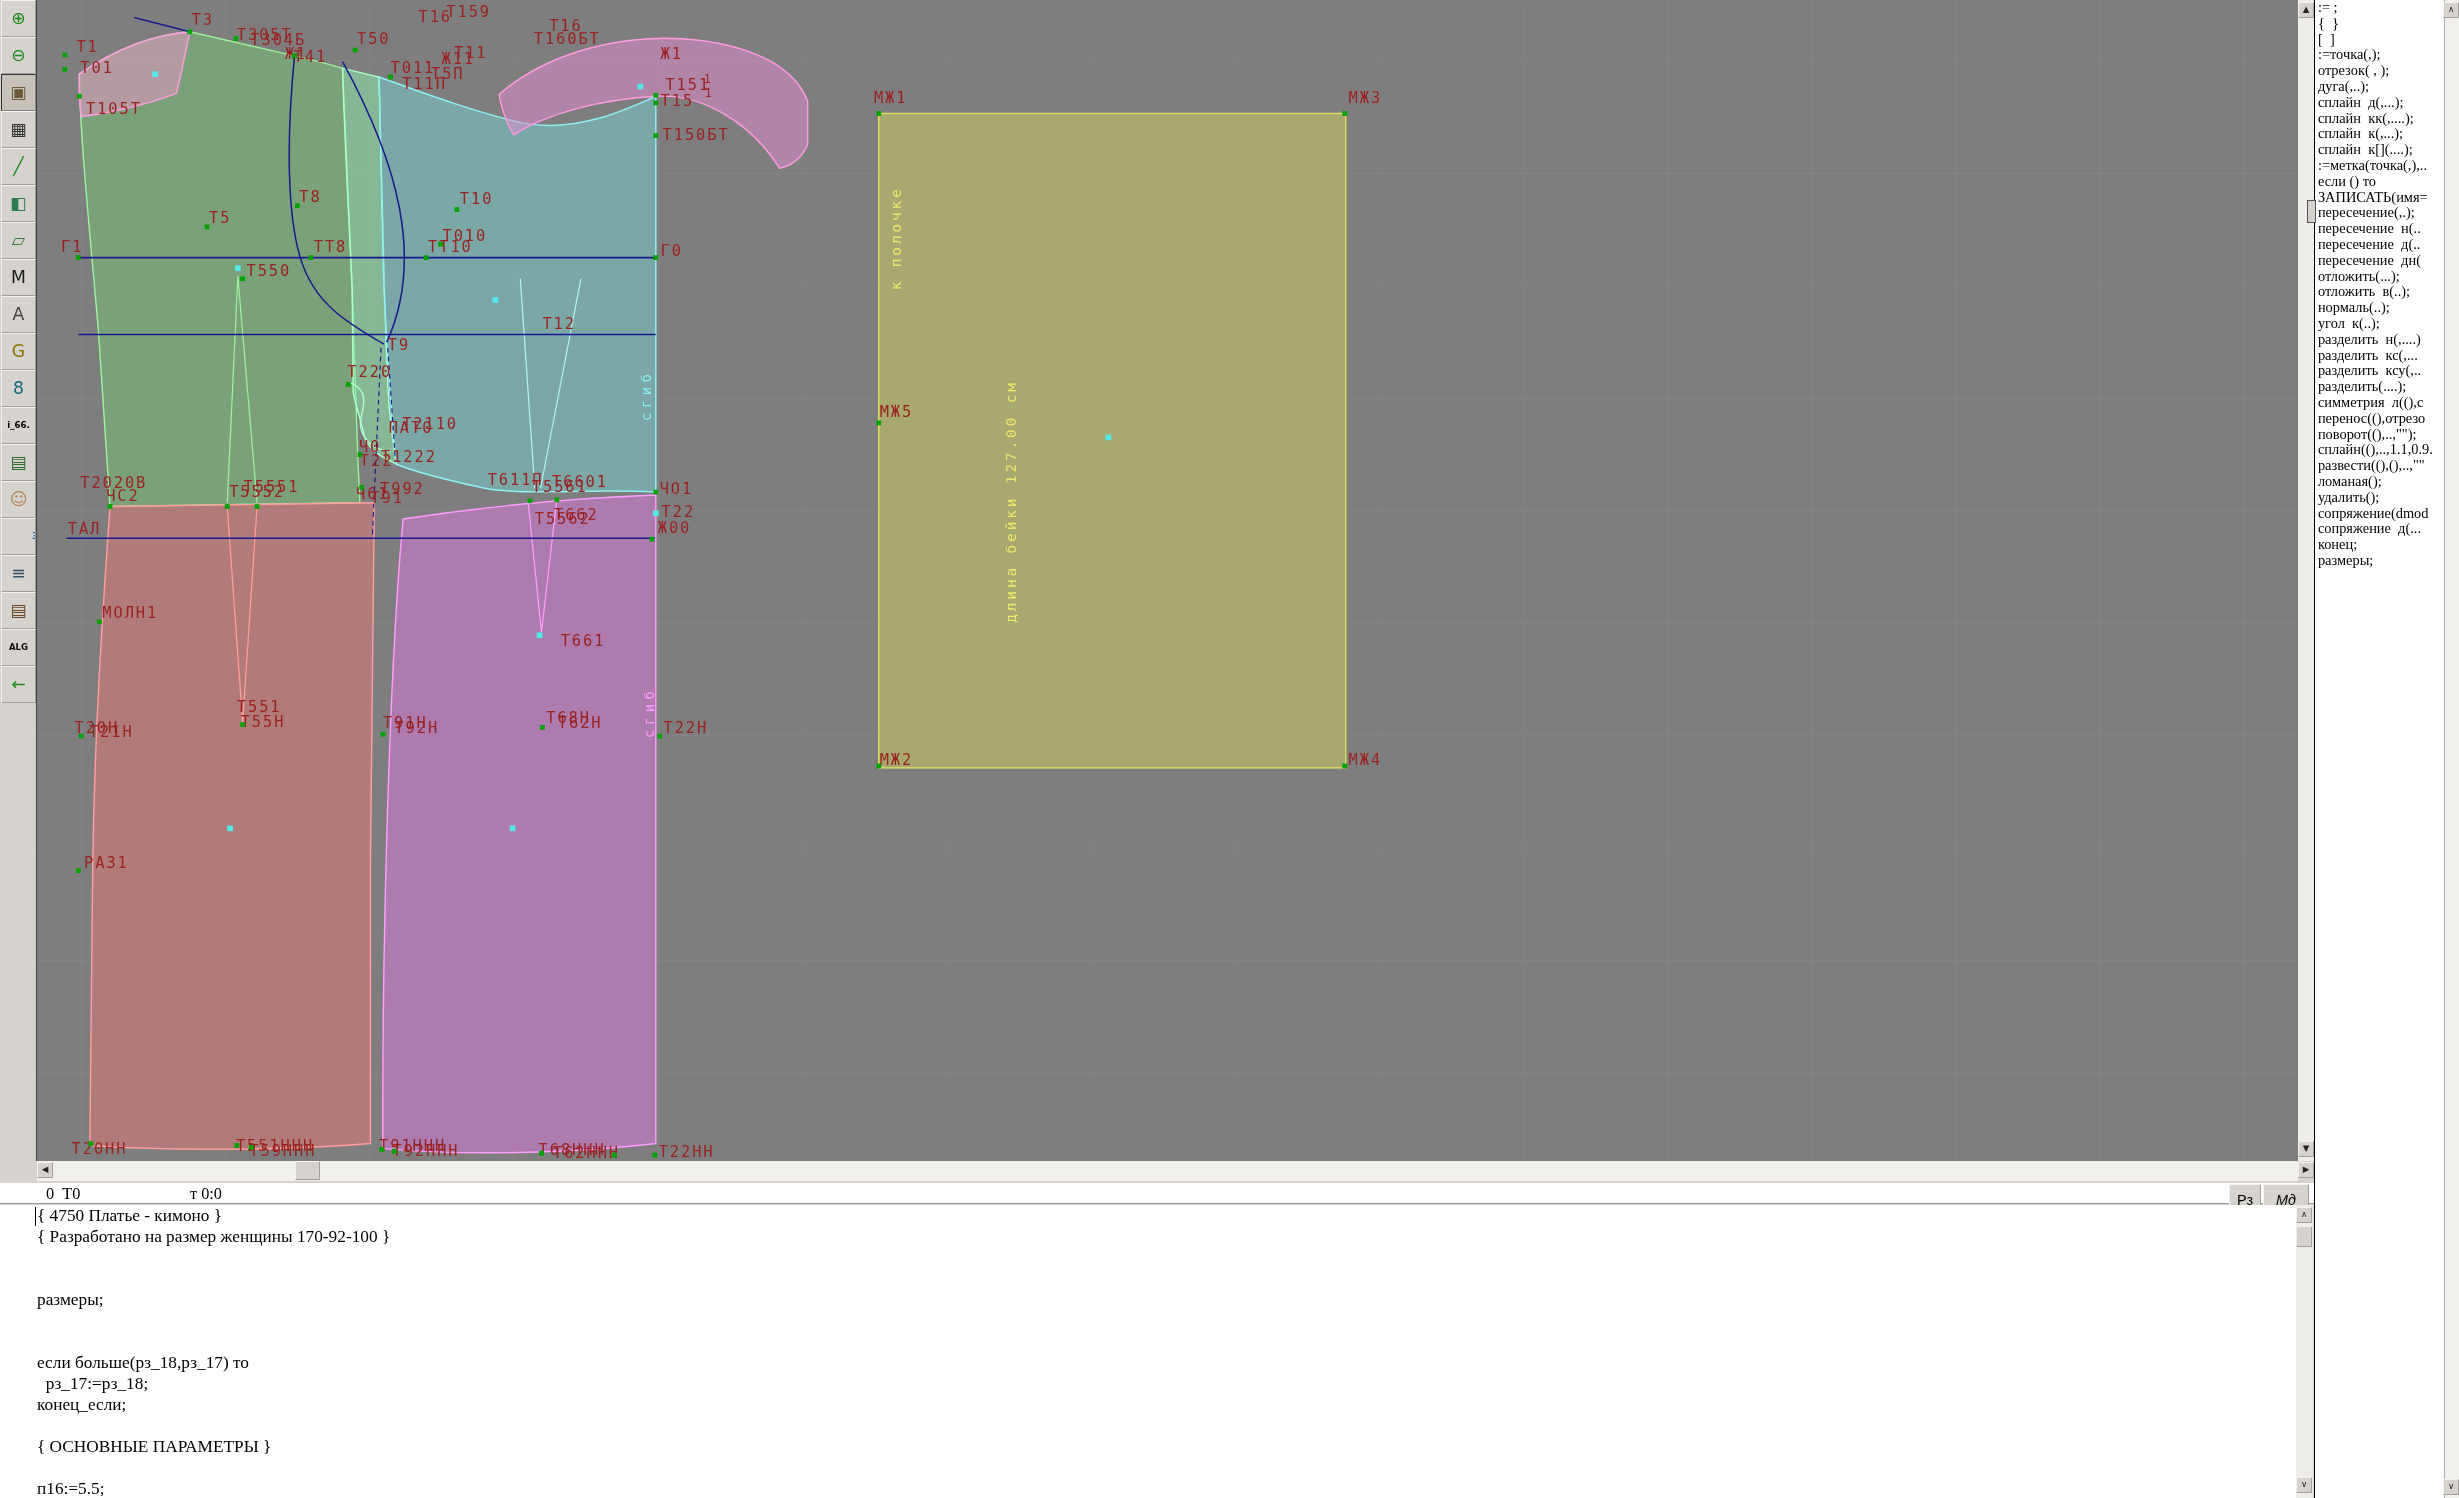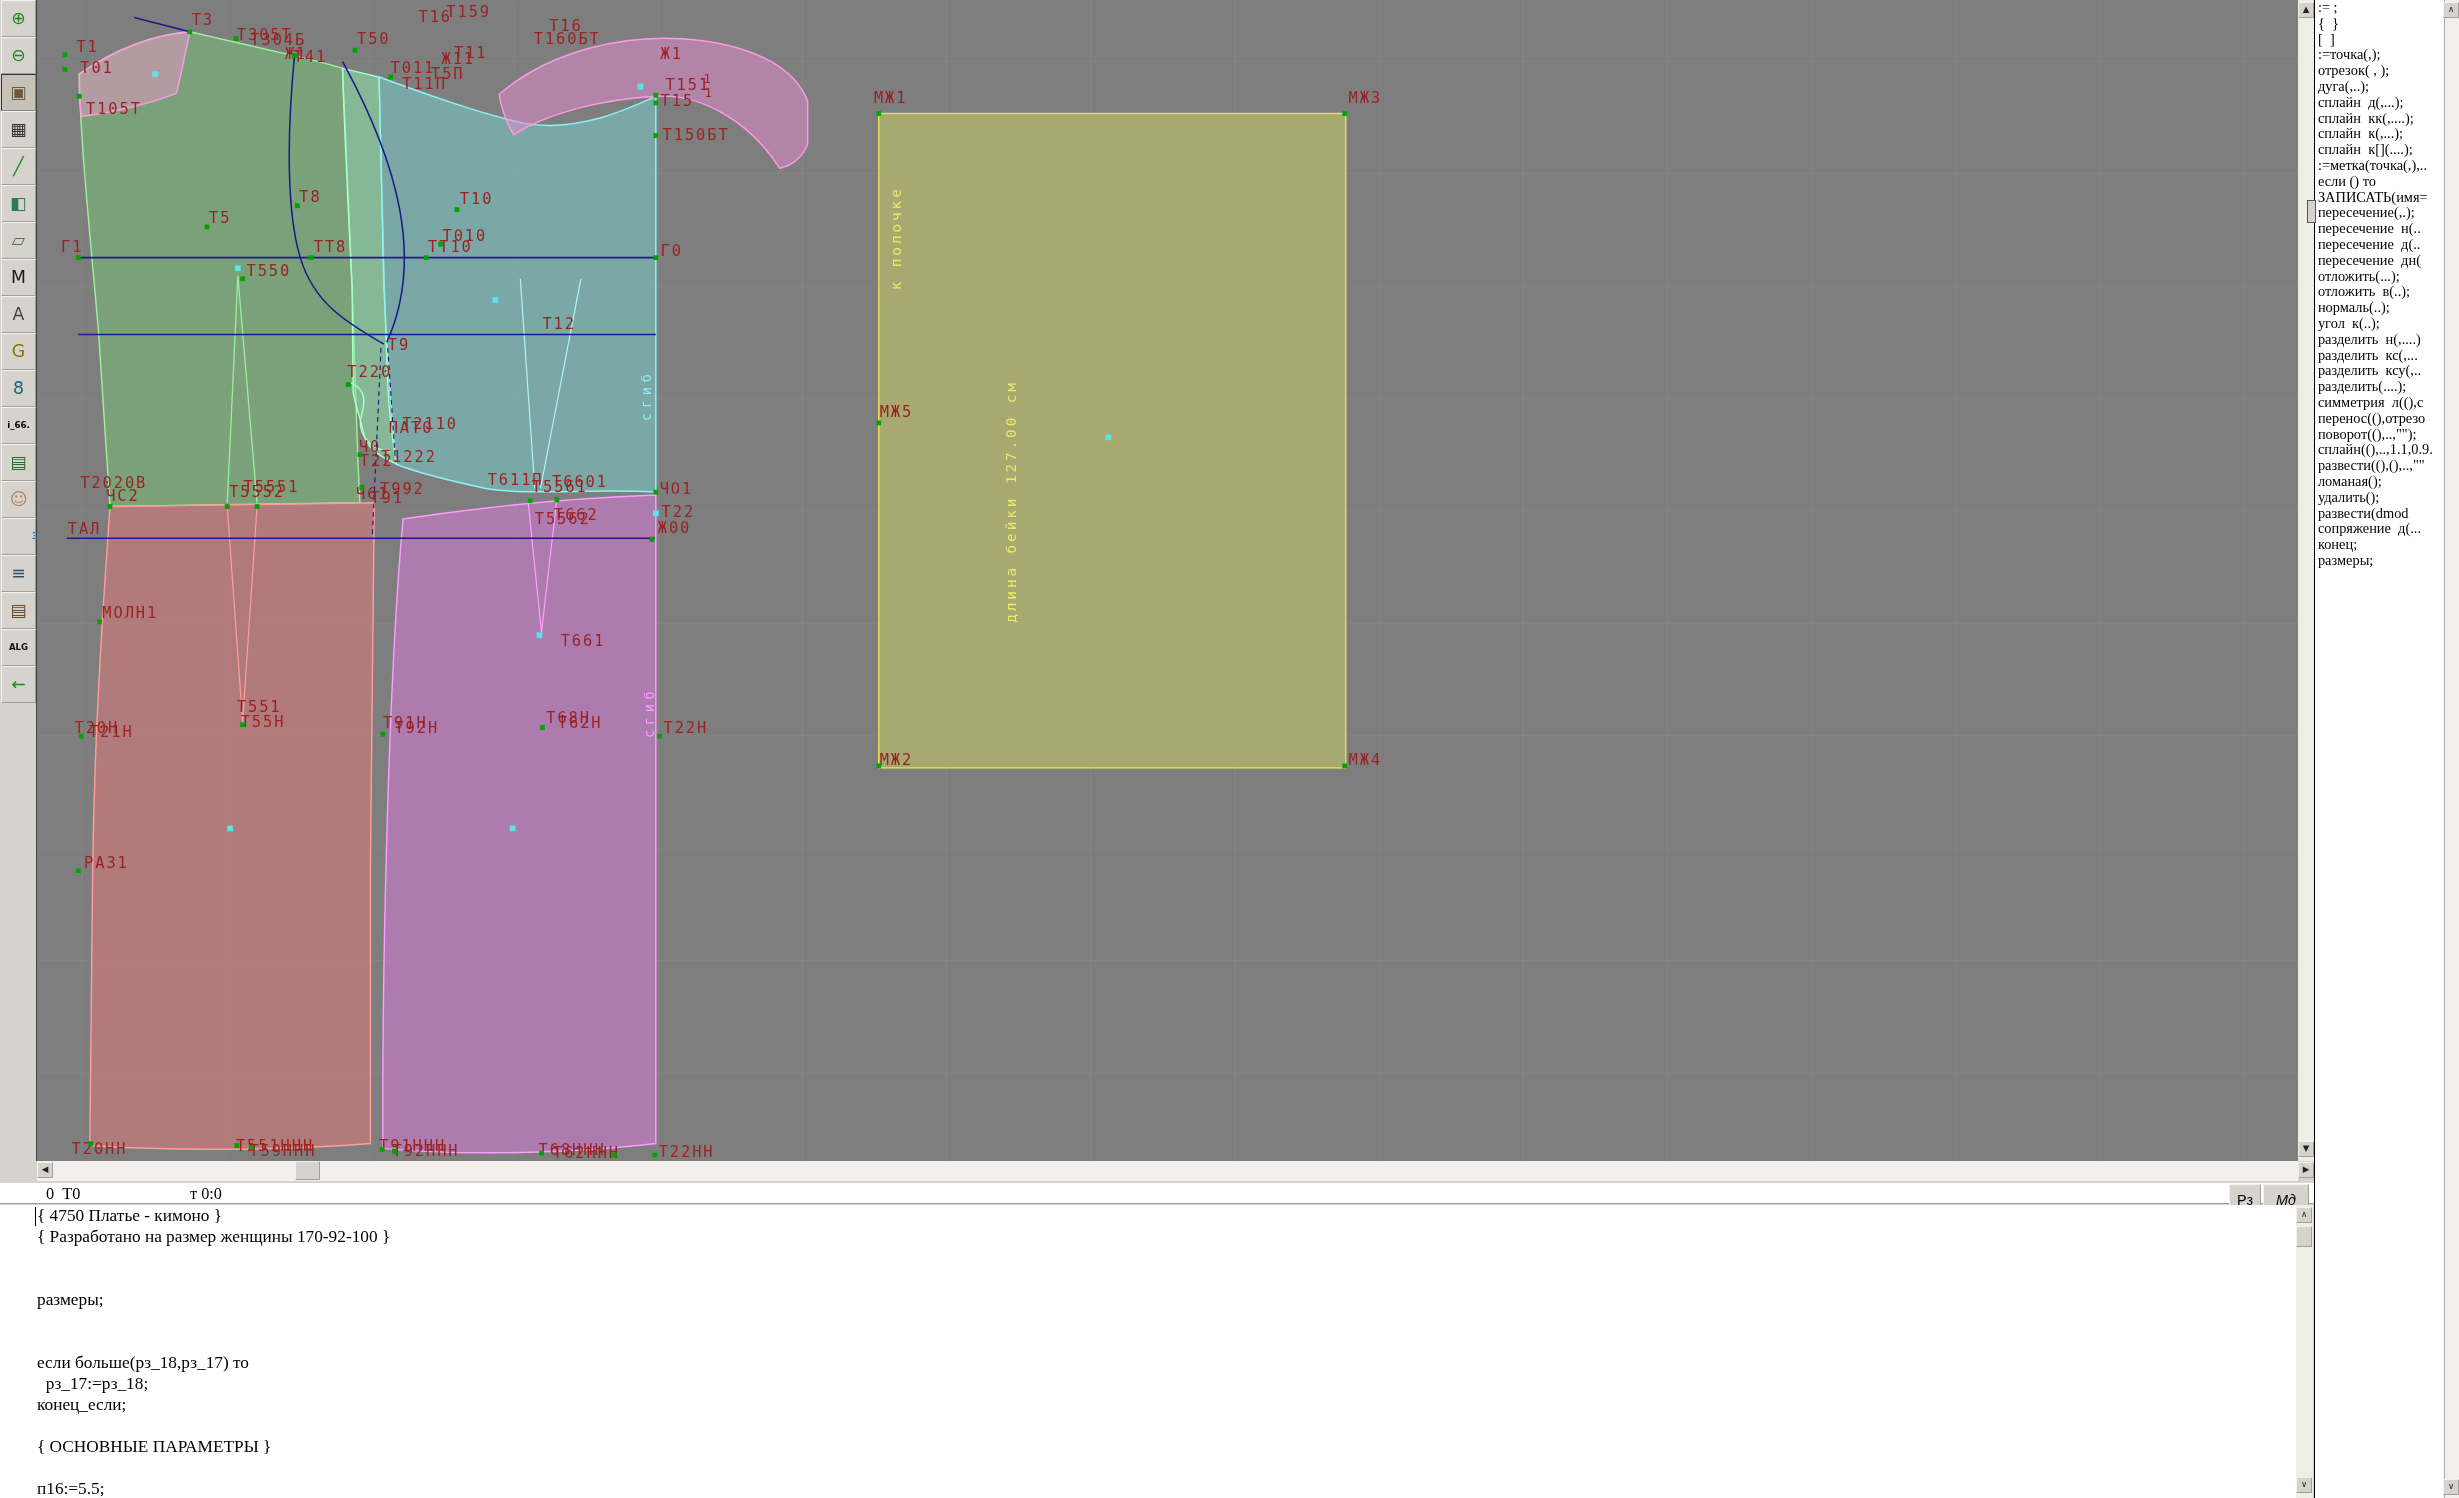--- a/index.html
+++ b/index.html
@@ -354,21 +354,21 @@
     <div class="cmd">разделить  кс(,...</div>
     <div class="cmd">разделить  ксу(,..</div>
     <div class="cmd">разделить(....);</div>
     <div class="cmd">симметрия  л((),с</div>
     <div class="cmd">перенос((),отрезо</div>
     <div class="cmd">поворот((),..,"");</div>
     <div class="cmd">сплайн((),..,1.1,0.9.</div>
     <div class="cmd">развести((),(),..,""</div>
     <div class="cmd">ломаная();</div>
     <div class="cmd">удалить();</div>
-    <div class="cmd">развести(dmod</div>
+    <div class="cmd">сопряжение(dmod</div>
     <div class="cmd">сопряжение  д(...</div>
     <div class="cmd">конец;</div>
     <div class="cmd">размеры;</div>
   </div>
 <div id="rpanel-grip"></div>
 <div id="rscroll"></div>
 <div class="sbtn" id="ps-up" style="left:2443px;top:1.9px;">∧</div>
 <div class="sbtn" id="ps-down" style="left:2443px;top:1479px;">∨</div>
 
 

